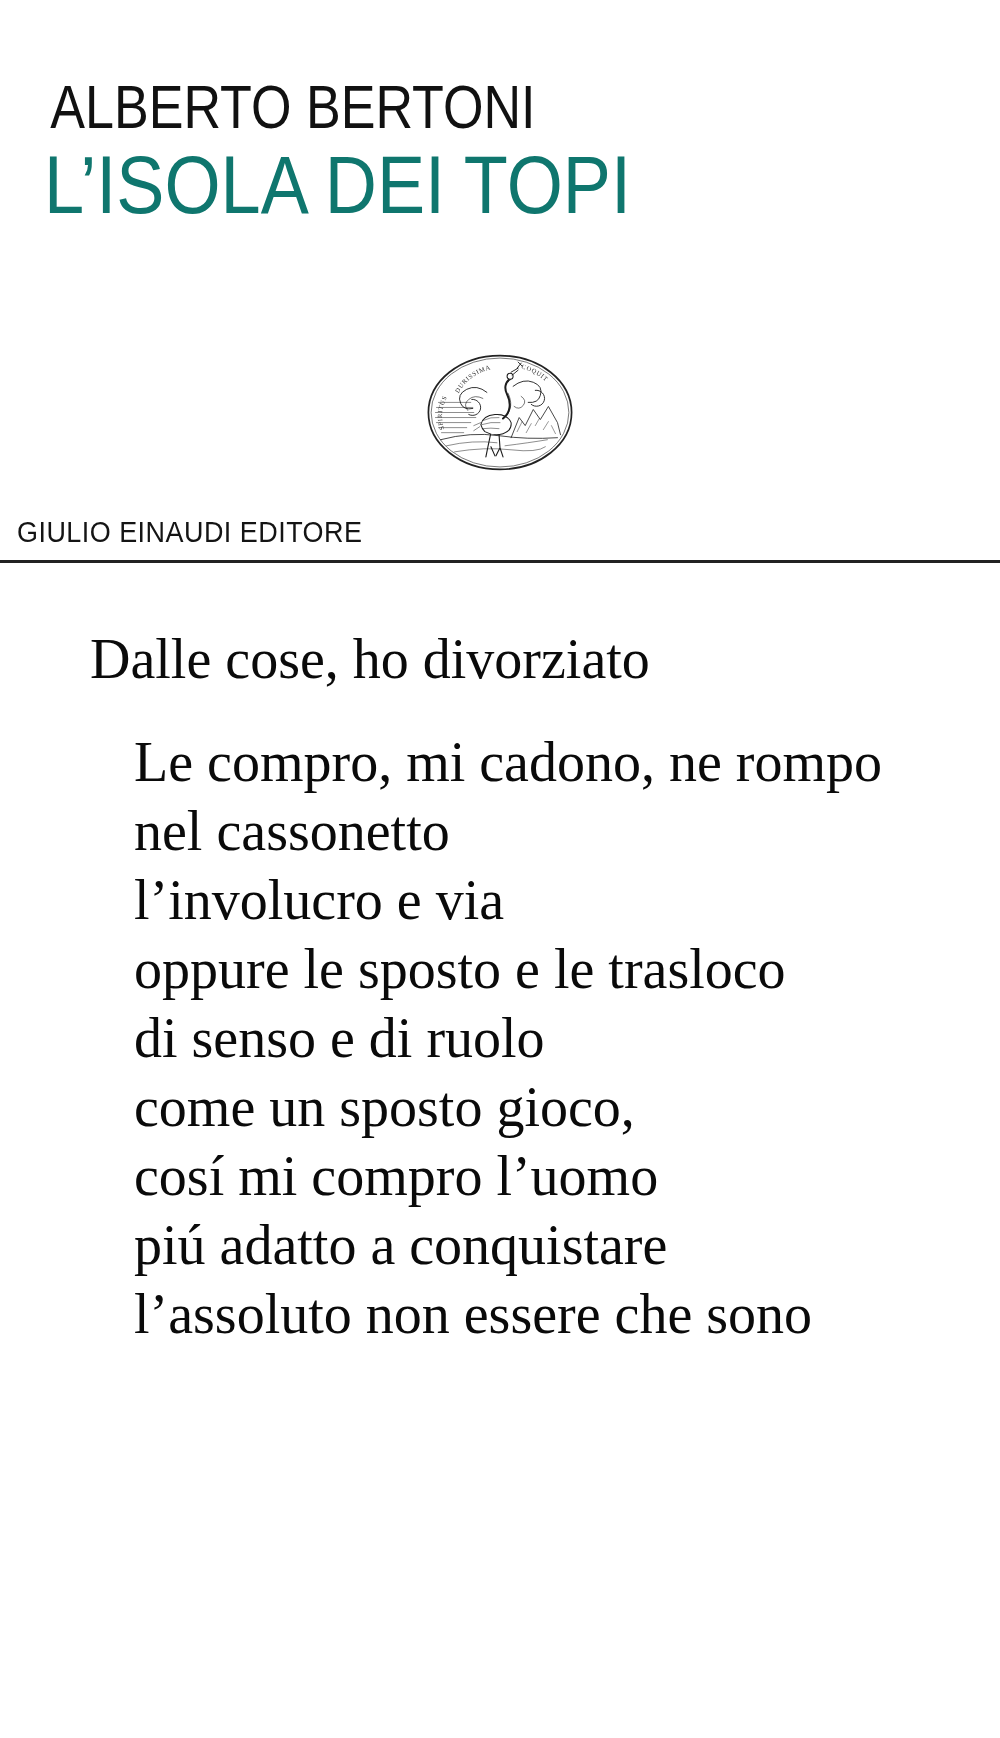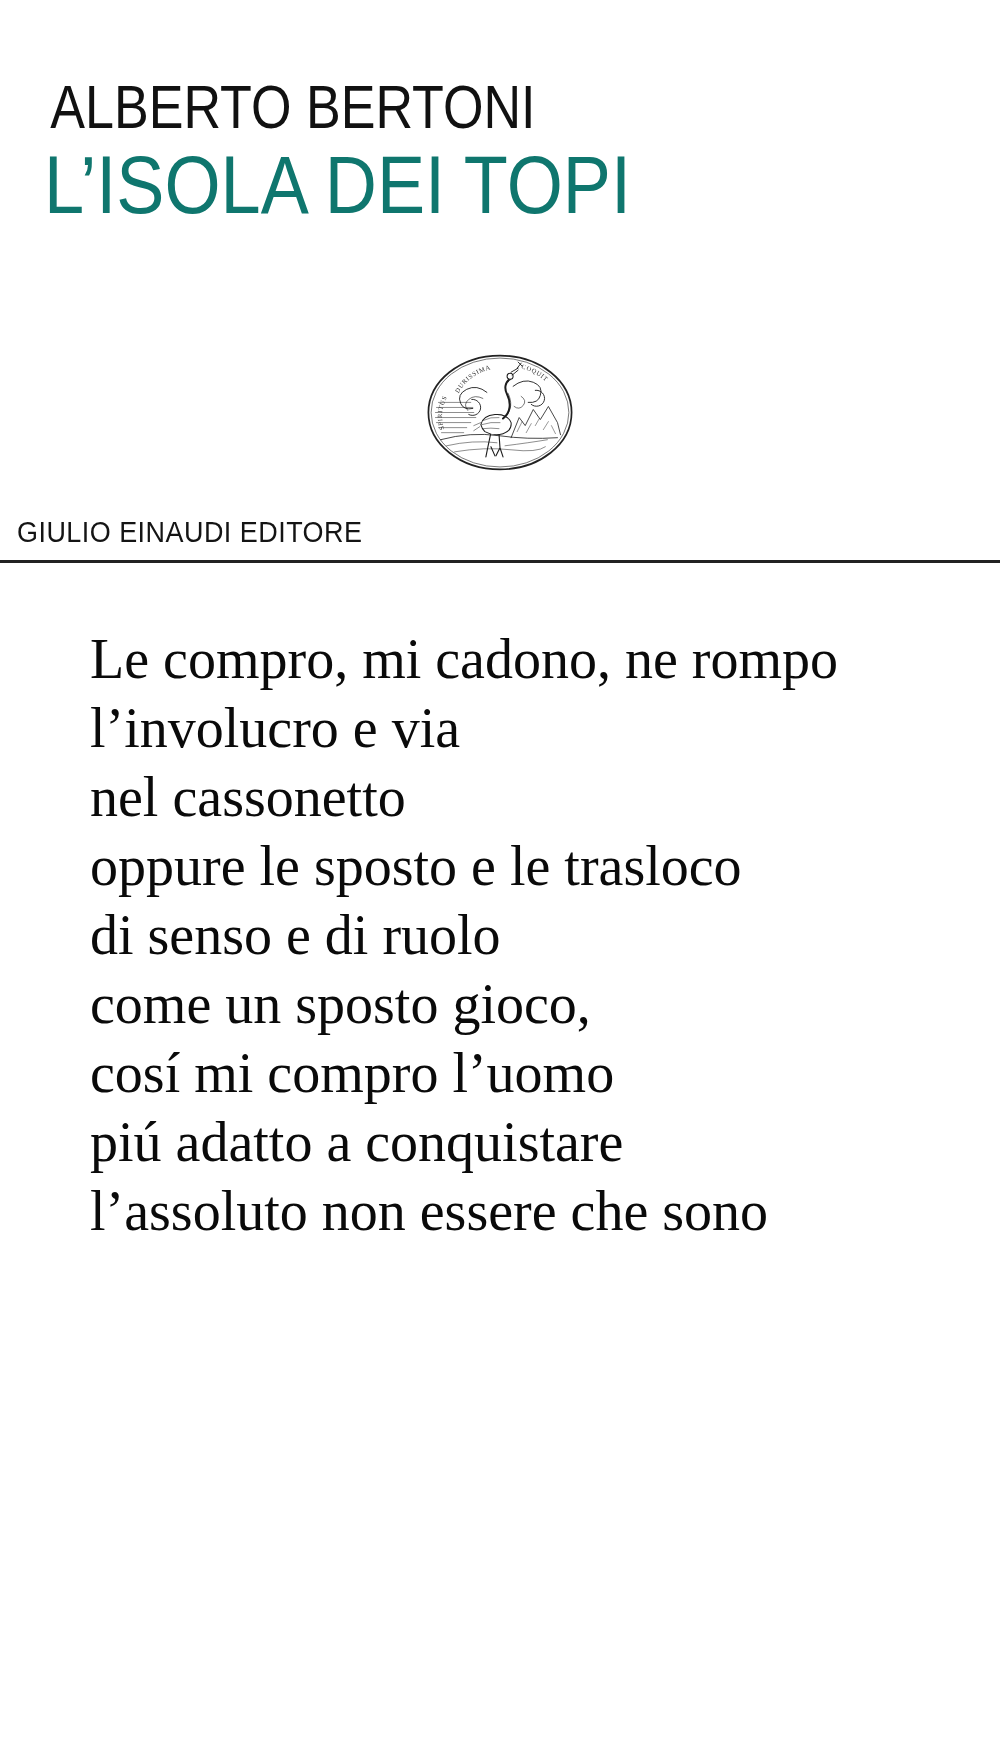--- a/index.html
+++ b/index.html
@@ -184,23 +184,26 @@
   </div>
 
   <div class="center-line publisher">
     <span class="condensed">GIULIO EINAUDI EDITORE</span>
   </div>
 
   <hr class="rule">
 
   <div class="poem">
     <div class="stanza">
+      <div class="poem-line">Dalle cose, ho divorziato</div>
+    </div>
+    <div class="stanza">
       <div class="poem-line">Le compro, mi cadono, ne rompo</div>
+      <div class="poem-line">nel cassonetto</div>
       <div class="poem-line">l’involucro e via</div>
-      <div class="poem-line">nel cassonetto</div>
       <div class="poem-line">oppure le sposto e le trasloco</div>
       <div class="poem-line">di senso e di ruolo</div>
       <div class="poem-line">come un sposto gioco,</div>
       <div class="poem-line">cosí mi compro l’uomo</div>
       <div class="poem-line">piú adatto a conquistare</div>
       <div class="poem-line">l’assoluto non essere che sono</div>
     </div>
   </div>
 
 </div>

